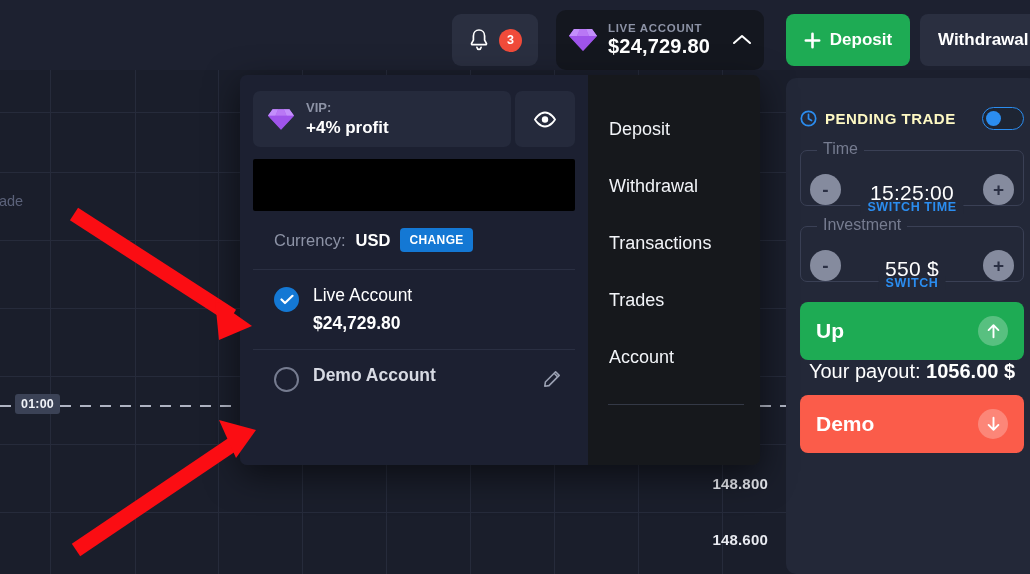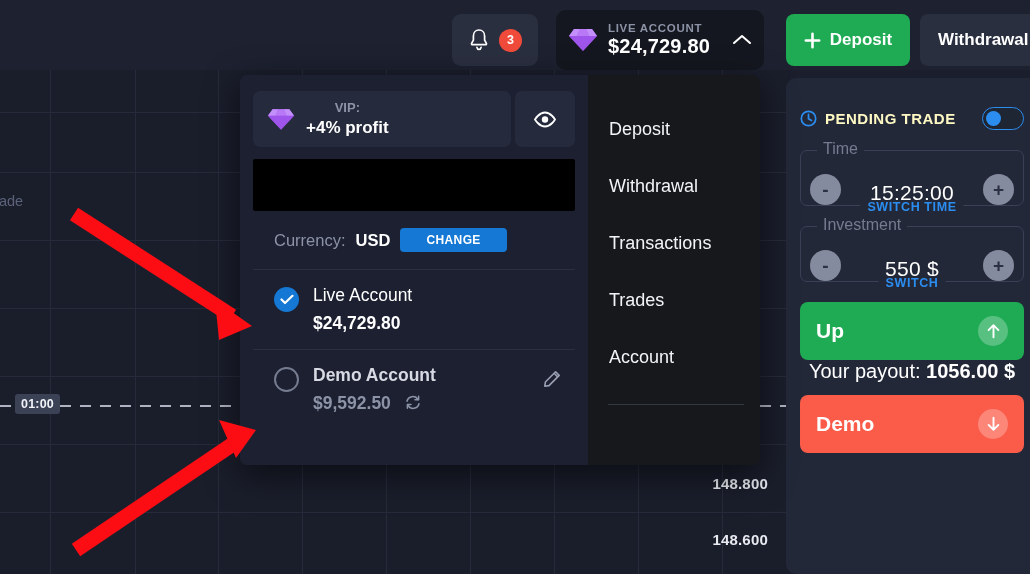--- a/index.html
+++ b/index.html
@@ -81,39 +81,39 @@
 
   
   .dropdown {
     position: absolute; left: 240px; top: 75px; width: 520px; height: 390px;
     z-index: 50; display: flex; border-radius: 7px; overflow: hidden;
     box-shadow: 0 10px 34px rgba(0,0,0,.55);
   }
   .dd-left { width: 348px; background: #1c2031; padding: 16px 13px 0 13px; }
   .dd-right { width: 172px; background: #16181c; padding: 44px 0 0 18px; }
 
-  .vip-row { display: flex; gap: 4px; text-align: center; }
+  .vip-row { display: flex; gap: 4px; }
   .vip-card {
     flex: 1; height: 56px; background: #252a3c; border-radius: 7px;
     display: flex; align-items: center; gap: 11px; padding: 0 14px;
   }
   .vip-lbl { color: #8d93a6; font-size: 13px; font-weight: 700; line-height: 1.25; }
   .vip-val { color: #fff; font-size: 17px; font-weight: 700; line-height: 1.25; }
   .eye-card {
     width: 60px; height: 56px; background: #252a3c; border-radius: 7px;
     display: flex; align-items: center; justify-content: center; cursor: pointer;
   }
   .redacted { margin-top: 12px; height: 52px; background: #000; border-radius: 2px; }
   .cur-row { display: flex; align-items: center; gap: 10px; margin-top: 17px; padding-left: 21px; }
   .cur-lbl { color: #8d93a6; font-size: 16.5px; }
   .cur-val { color: #fff; font-size: 16.5px; font-weight: 700; }
   .btn-change {
     background: #1478d4; border: none; border-radius: 4px; cursor: pointer;
     color: #fff; font-size: 12px; font-weight: 700; letter-spacing: .4px;
-    padding: 5px 26px; font-family: "Liberation Sans", sans-serif;
+    padding: 5px 9px; font-family: "Liberation Sans", sans-serif;
   }
   .acct-list { margin-top: 17px; border-top: 1px solid #2a2f42; }
   .acct-item {
     display: flex; align-items: flex-start; gap: 14px; padding: 15px 6px 15px 21px;
     border-bottom: 1px solid #2a2f42; cursor: pointer; position: relative;
   }
   .acct-item:last-child { border-bottom: none; }
   .radio-on {
     width: 25px; height: 25px; border-radius: 50%; background: #1478d4; flex: none;
     display: flex; align-items: center; justify-content: center; margin-top: 2px;
@@ -336,29 +336,20 @@
           <div>
             <div class="acct-name">Live Account</div>
             <div class="acct-bal">$24,729.80</div>
           </div>
         </div>
 
         <div class="acct-item">
           <span class="radio-off"></span>
           <div>
             <div class="acct-name dim">Demo Account</div>
-            <div class="acct-bal muted">
-              <span>$9,592.50</span>
-              <span class="refresh">
-                <svg width="16" height="15" viewBox="0 0 16 15">
-                  <path d="M2 6.2A6 6 0 0 1 13 4.6M14 8.8A6 6 0 0 1 3 10.4" fill="none" stroke="#8d93a6" stroke-width="1.5" stroke-linecap="round"></path>
-                  <path d="M13.6 1.2v3.6h-3.6M2.4 13.2V9.6h3.6" fill="none" stroke="#8d93a6" stroke-width="1.5" stroke-linecap="round" stroke-linejoin="round"></path>
-                </svg>
-              </span>
-            </div>
           </div>
           <span class="pencil">
             <svg width="18" height="18" viewBox="0 0 18 18">
               <path d="M12.6 1.8l3.6 3.6L6 15.6 1.8 16.2l.6-4.2z" fill="none" stroke="#9aa0b2" stroke-width="1.6" stroke-linejoin="round"></path>
               <path d="M11.1 3.3l3.6 3.6" stroke="#9aa0b2" stroke-width="1.6"></path>
             </svg>
           </span>
         </div>
 
       </div>

